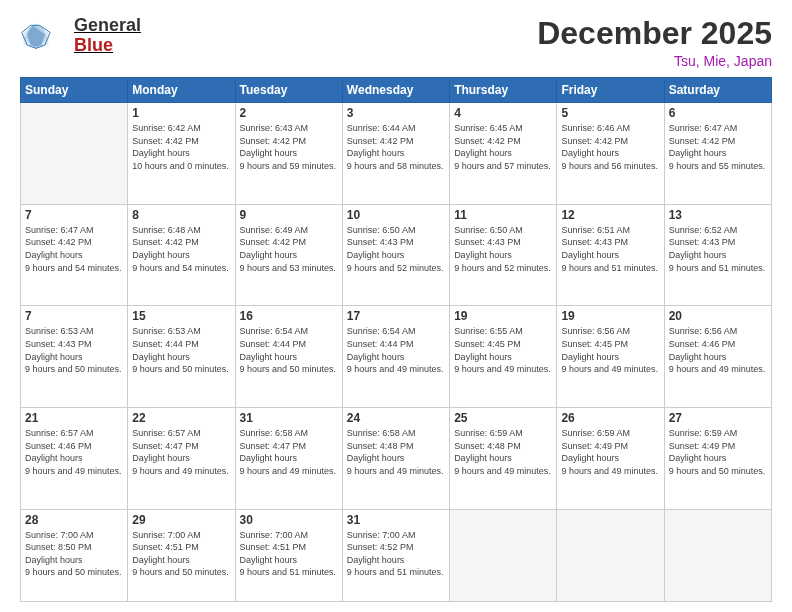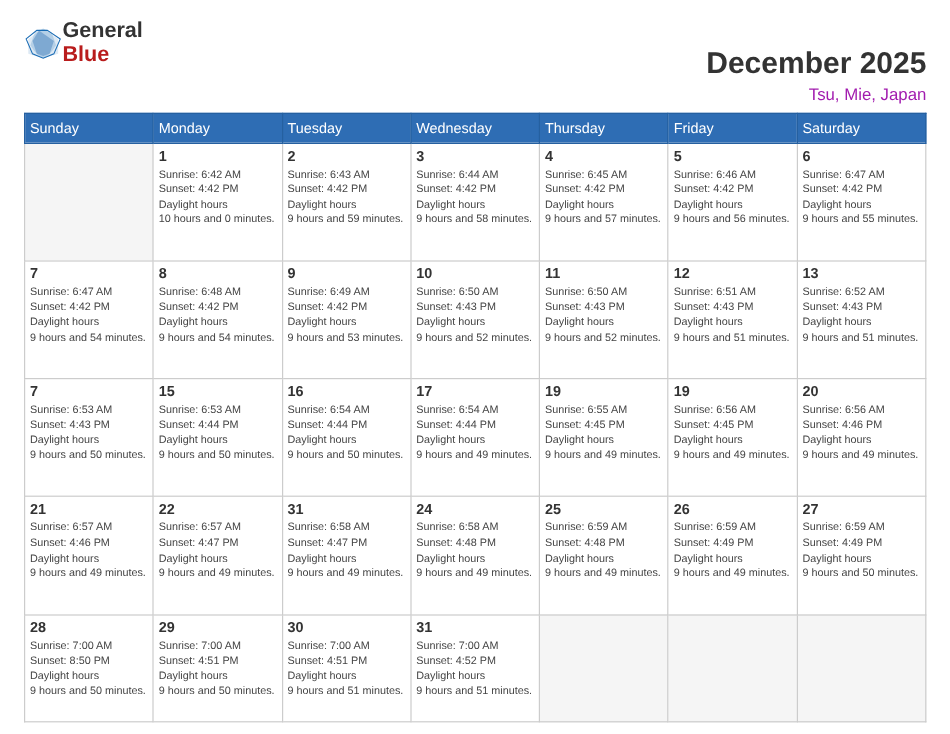--- a/index.html
+++ b/index.html
@@ -19,60 +19,60 @@
     }
     .header {
       display: flex;
       justify-content: space-between;
       align-items: flex-start;
       margin-bottom: 8px;
     }
     .logo {
       display: flex;
       align-items: center;
-      gap: 0;
+      gap: 22px;
+      text-decoration: underline;
     }
     .logo-text {
       font-size: 18px;
       font-weight: bold;
       color: #333;
       line-height: 1.1;
     }
     .logo-text .blue { color: #b91c1c; }
     .logo-icon {
       width: 32px;
       height: 32px;
     }
     .title-block {
       text-align: right;
     }
     .month-title {
-      font-size: 25px;
+      font-size: 32px;
       font-weight: bold;
       color: #333;
       line-height: 1.1;
-      margin-top: 24px;
     }
     .location {
       font-size: 14px;
       color: #a21caf;
       margin-top: 2px;
     }
     .calendar {
       flex: 1;
       border: 1px solid #ccc;
       border-collapse: collapse;
       width: 100%;
       table-layout: fixed;
     }
     .calendar th {
       background: #2e6db4;
       color: #fff;
       font-size: 12px;
-      font-weight: normal;
+      font-weight: bold;
       padding: 5px 4px;
       text-align: left;
       border: 1px solid #2560a0;
     }
     .calendar td {
       border: 1px solid #ccc;
       vertical-align: top;
       padding: 3px 4px;
       font-size: 9.5px;
       color: #333;

